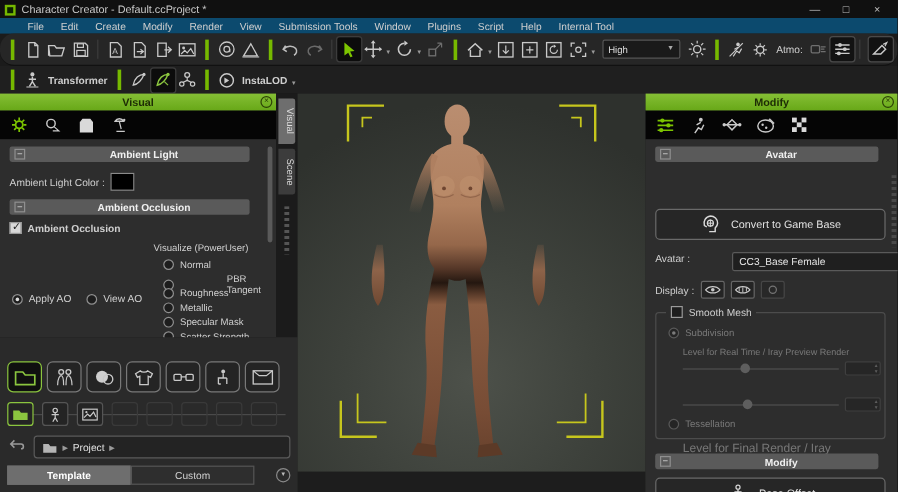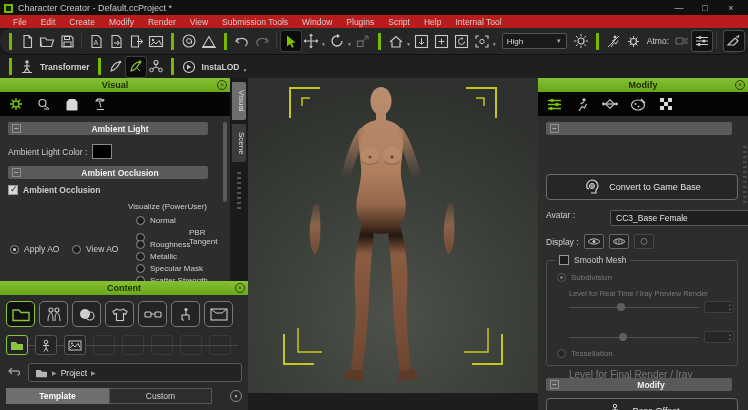--- a/index.html
+++ b/index.html
@@ -10,22 +10,22 @@
   
   .titlebar { position:absolute; left:0; top:0; width:748px; height:15px; background:#101010;
     display:flex; align-items:center; padding:8px 4px; font-size:9px; color:#c9c9c9; }
   .appicon { width:9px; height:9px; background:#76b900; margin-right:5px; position:relative; flex:0 0 auto; }
   .appicon::after { content:""; position:absolute; left:2px; top:2px; width:5px; height:5px; background:#0d2200; }
   .wincontrols { margin-left:auto; display:flex; }
   .winbtn { width:26px; height:15px; display:flex; align-items:center; justify-content:center;
     font-size:9px; color:#bdbdbd; }
 
   
-  .menubar { position:absolute; left:0; top:15px; width:748px; height:13px; background:#b91c1c;
-    display:flex; align-items:center; padding-left:6px; }
+  .menubar { position:absolute; left:0; top:15px; width:748px; height:13px; background:#0c4a6e;
+    display:flex; align-items:center; padding-left:16px; }
   .menu-item { font-size:8.5px; color:#cfcfcf; padding:0 7px; white-space:nowrap; }
 
   
   .toolbar { position:absolute; left:0; top:28px; width:748px; height:27px; background:#262626;
     display:flex; align-items:center; padding:0 4px; border-bottom:1px solid #111;border-radius:12px; }
   .toolbar2 { position:absolute; left:0; top:55px; width:748px; height:23px; background:#1f1f1f;
     display:flex; align-items:center; padding:0 4px; }
   .gsep { width:3px; height:17px; background:#76b900; margin:0 5px; flex:0 0 auto; }
   .tsep { width:1px; height:16px; background:#3c3c3c; margin:0 4px; flex:0 0 auto; }
   .tbtn { width:20px; height:20px; display:flex; align-items:center; justify-content:center;
@@ -467,24 +467,20 @@
     </div>
   </div>
 
   <div id="side-tabs">
     <div class="vtab active">Visual</div>
     <div class="vtab">Scene</div>
     <div class="vdots"></div>
   </div>
 
   <div class="panel" id="content-panel">
-    <div class="phead">
-      <span class="ptitle">Content</span>
-      <span class="pclose">×</span>
-    </div>
     <div class="bigicons">
       <span class="bigbtn active">
           <svg width="20" height="16">
             <path d="M2,4 h6 l2,2.5 h8 v8 h-16 z" fill="none" stroke="#8bc53f" stroke-width="1.4"></path>
           </svg>
         </span>
       <span class="bigbtn">
           <svg width="20" height="17">
             <circle cx="7" cy="4" r="2" fill="none" stroke="#c9c9c9" stroke-width="1.1"></circle>
             <circle cx="13" cy="4" r="2" fill="none" stroke="#c9c9c9" stroke-width="1.1"></circle>
@@ -688,20 +684,21 @@
             <rect x="9" y="1" width="4" height="4" fill="#d9d9d9"></rect>
             <rect x="5" y="5" width="4" height="4" fill="#d9d9d9"></rect>
             <rect x="1" y="9" width="4" height="4" fill="#d9d9d9"></rect>
             <rect x="9" y="9" width="4" height="4" fill="#d9d9d9"></rect>
           </svg>
         </span>
     </div>
     <div id="modify-body">
       <div class="secbar" style="position:absolute; top:6px; left:0; right:8px;">
         <span class="minus">−</span>
+        <span class="sectitle">Avatar</span>
       </div>
       <div class="obtn" style="position:absolute; left:8px; top:58px; width:192px; height:26px;">
         <svg width="18" height="18">
             <path d="M9,2 a6,6 0 0 1 6,6 c0,2 -1,3 -2,4 l0,3 h-5 M9,2 a6,6 0 0 0 -5,8 l2,1" fill="none" stroke="#d9d9d9" stroke-width="1.2"></path>
             <circle cx="9" cy="8" r="2.5" fill="none" stroke="#d9d9d9"></circle>
             <path d="M9,5 v6 M6,8 h6" stroke="#d9d9d9" stroke-width=".8"></path>
           </svg>
         <span>Convert to Game Base</span>
       </div>
       <div class="row" style="left:8px; top:94px; width:192px;">

